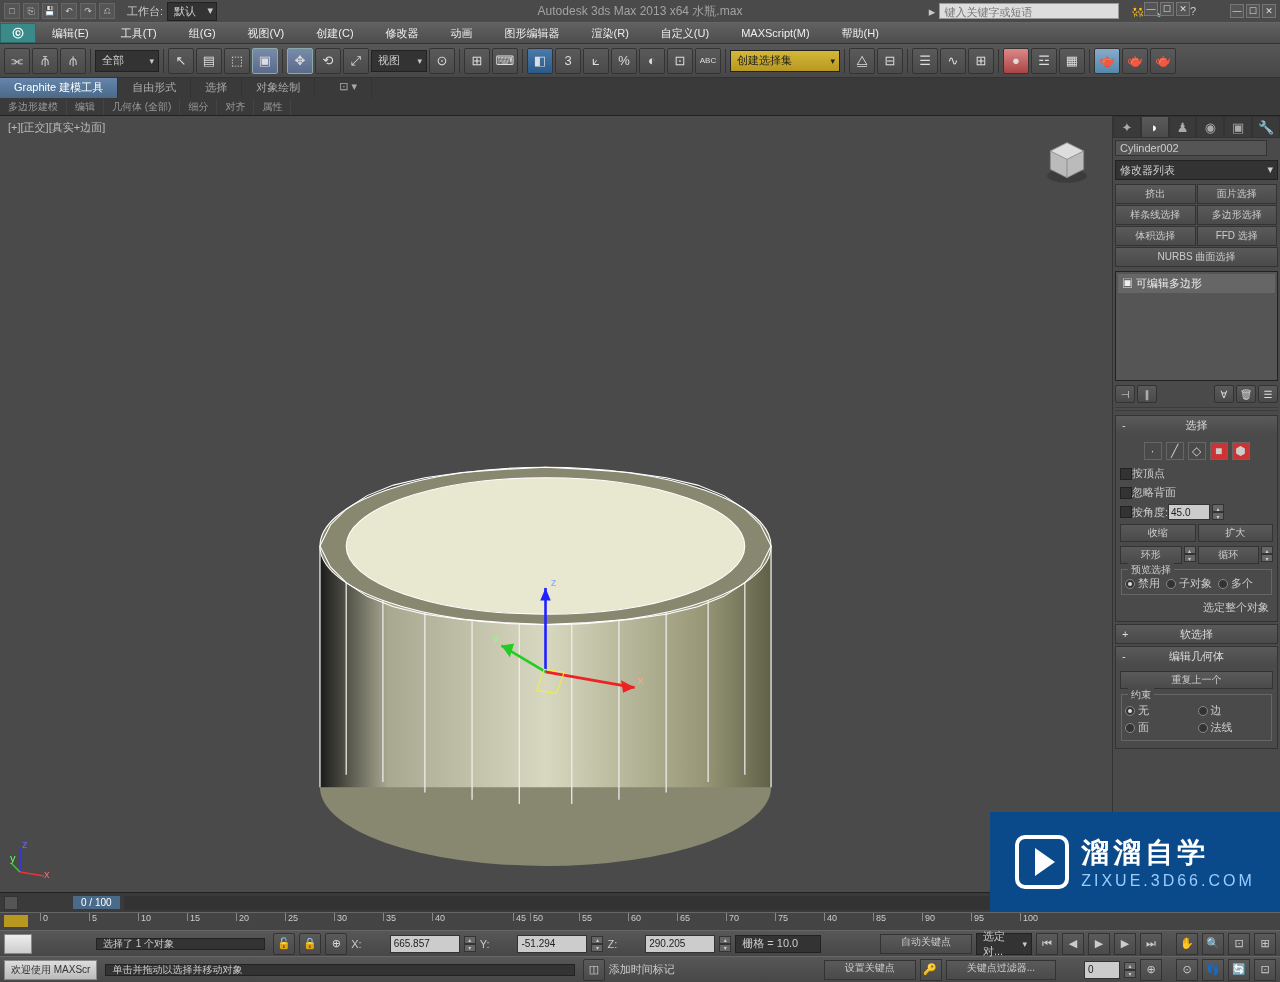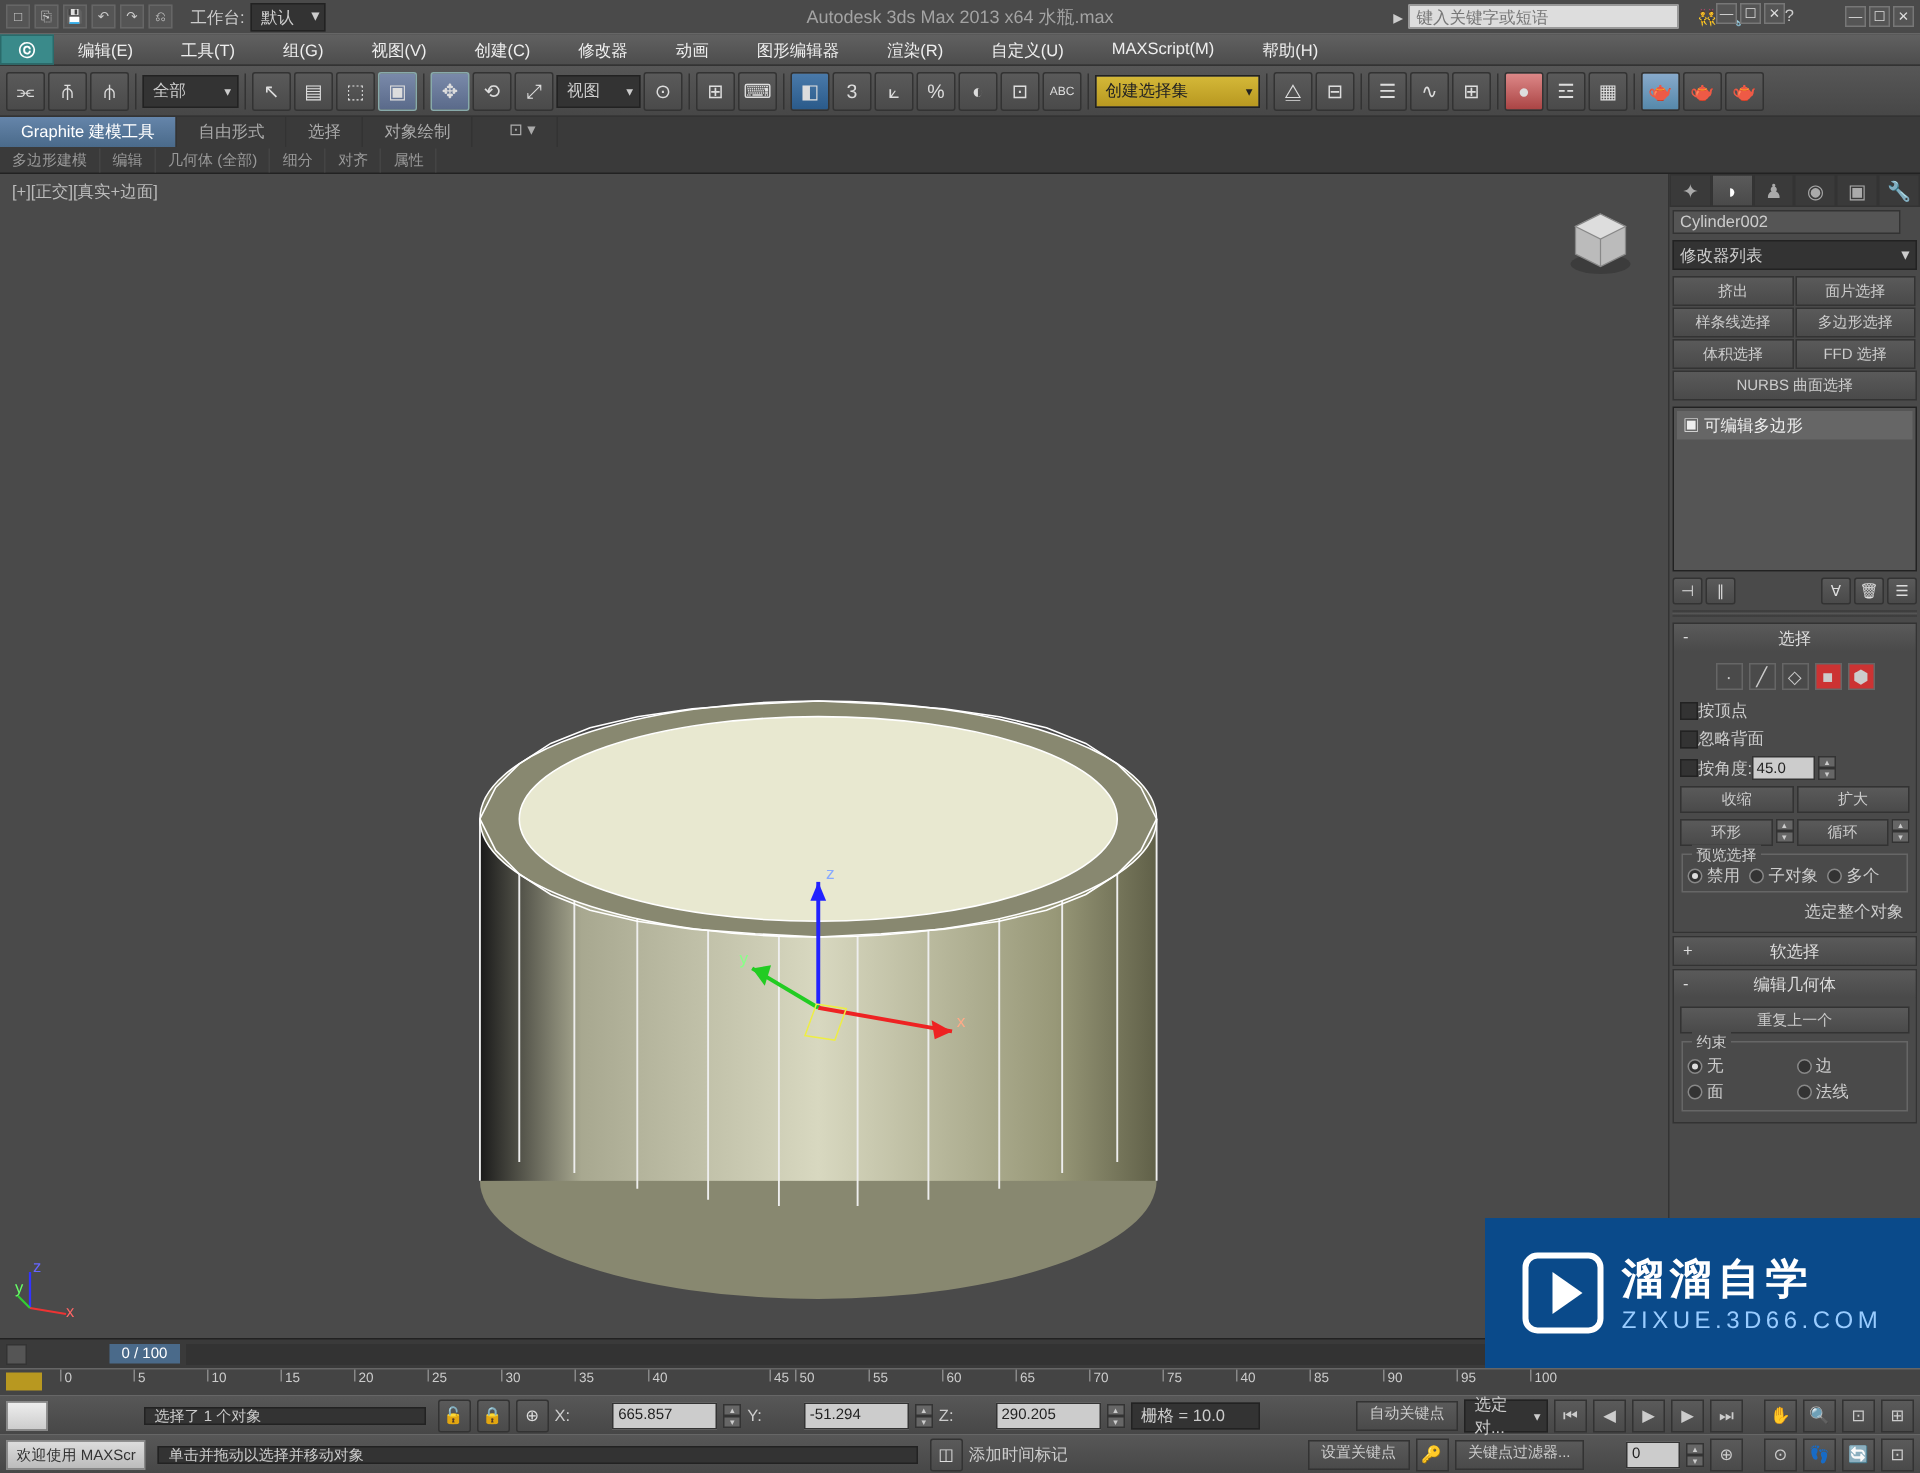--- a/index.html
+++ b/index.html
@@ -94,21 +94,21 @@
 .tl-track{flex:1;height:14px;background:#333;margin:0 4px;position:relative;}
 .tl-ruler{height:18px;background:#444;display:flex;align-items:flex-start;position:relative;border-top:1px solid #666;}
 .tick{position:absolute;top:0;font-size:9px;color:#ccc;border-left:1px solid #888;height:8px;padding-left:2px;}
 
 
 .status-bar{height:26px;background:linear-gradient(#575757,#474747);display:flex;align-items:center;padding:0 4px;gap:4px;border-top:1px solid #666;}
 .status-field{background:#333;border:1px solid #222;padding:2px 6px;color:#ccc;height:18px;display:flex;align-items:center;}
 .coord-label{color:#ccc;}
 .coord-input{width:70px;height:18px;background:#ccc;border:1px solid #333;color:#222;padding:0 3px;font-size:10px;margin-left:24px;}
 .play-btn{width:22px;height:22px;background:linear-gradient(#5a5a5a,#4a4a4a);border:1px solid #333;display:flex;align-items:center;justify-content:center;color:#ccc;font-size:11px;}
-.autokey-btn{height:20px;padding:0 8px;background:linear-gradient(#5a5a5a,#4a4a4a);border:1px solid #333;color:#ccc;font-size:10px;}
+.autokey-btn{height:20px;padding:0 20px;background:linear-gradient(#5a5a5a,#4a4a4a);border:1px solid #333;color:#ccc;font-size:10px;}
 .prompt-area{flex:1;display:flex;flex-direction:column;gap:1px;margin:0 4px;}
 .prompt-line{height:12px;background:#333;border:1px solid #222;color:#ccc;padding:0 6px;font-size:10px;display:flex;align-items:center;}
 .welcome-tag{background:linear-gradient(#ddd,#bbb);color:#333;padding:2px 6px;border:1px solid #888;font-size:10px;}
 
 
 .watermark{position:absolute;bottom:70px;right:0;width:290px;height:100px;background:#0a4a8a;display:flex;align-items:center;justify-content:center;gap:12px;color:#fff;}
 .wm-play{width:54px;height:54px;border:4px solid #fff;border-radius:10px;display:flex;align-items:center;justify-content:center;}
 .wm-tri{width:0;height:0;border-left:20px solid #fff;border-top:14px solid transparent;border-bottom:14px solid transparent;margin-left:6px;}
 .wm-text{display:flex;flex-direction:column;}
 .wm-big{font-size:28px;font-weight:bold;letter-spacing:4px;}

